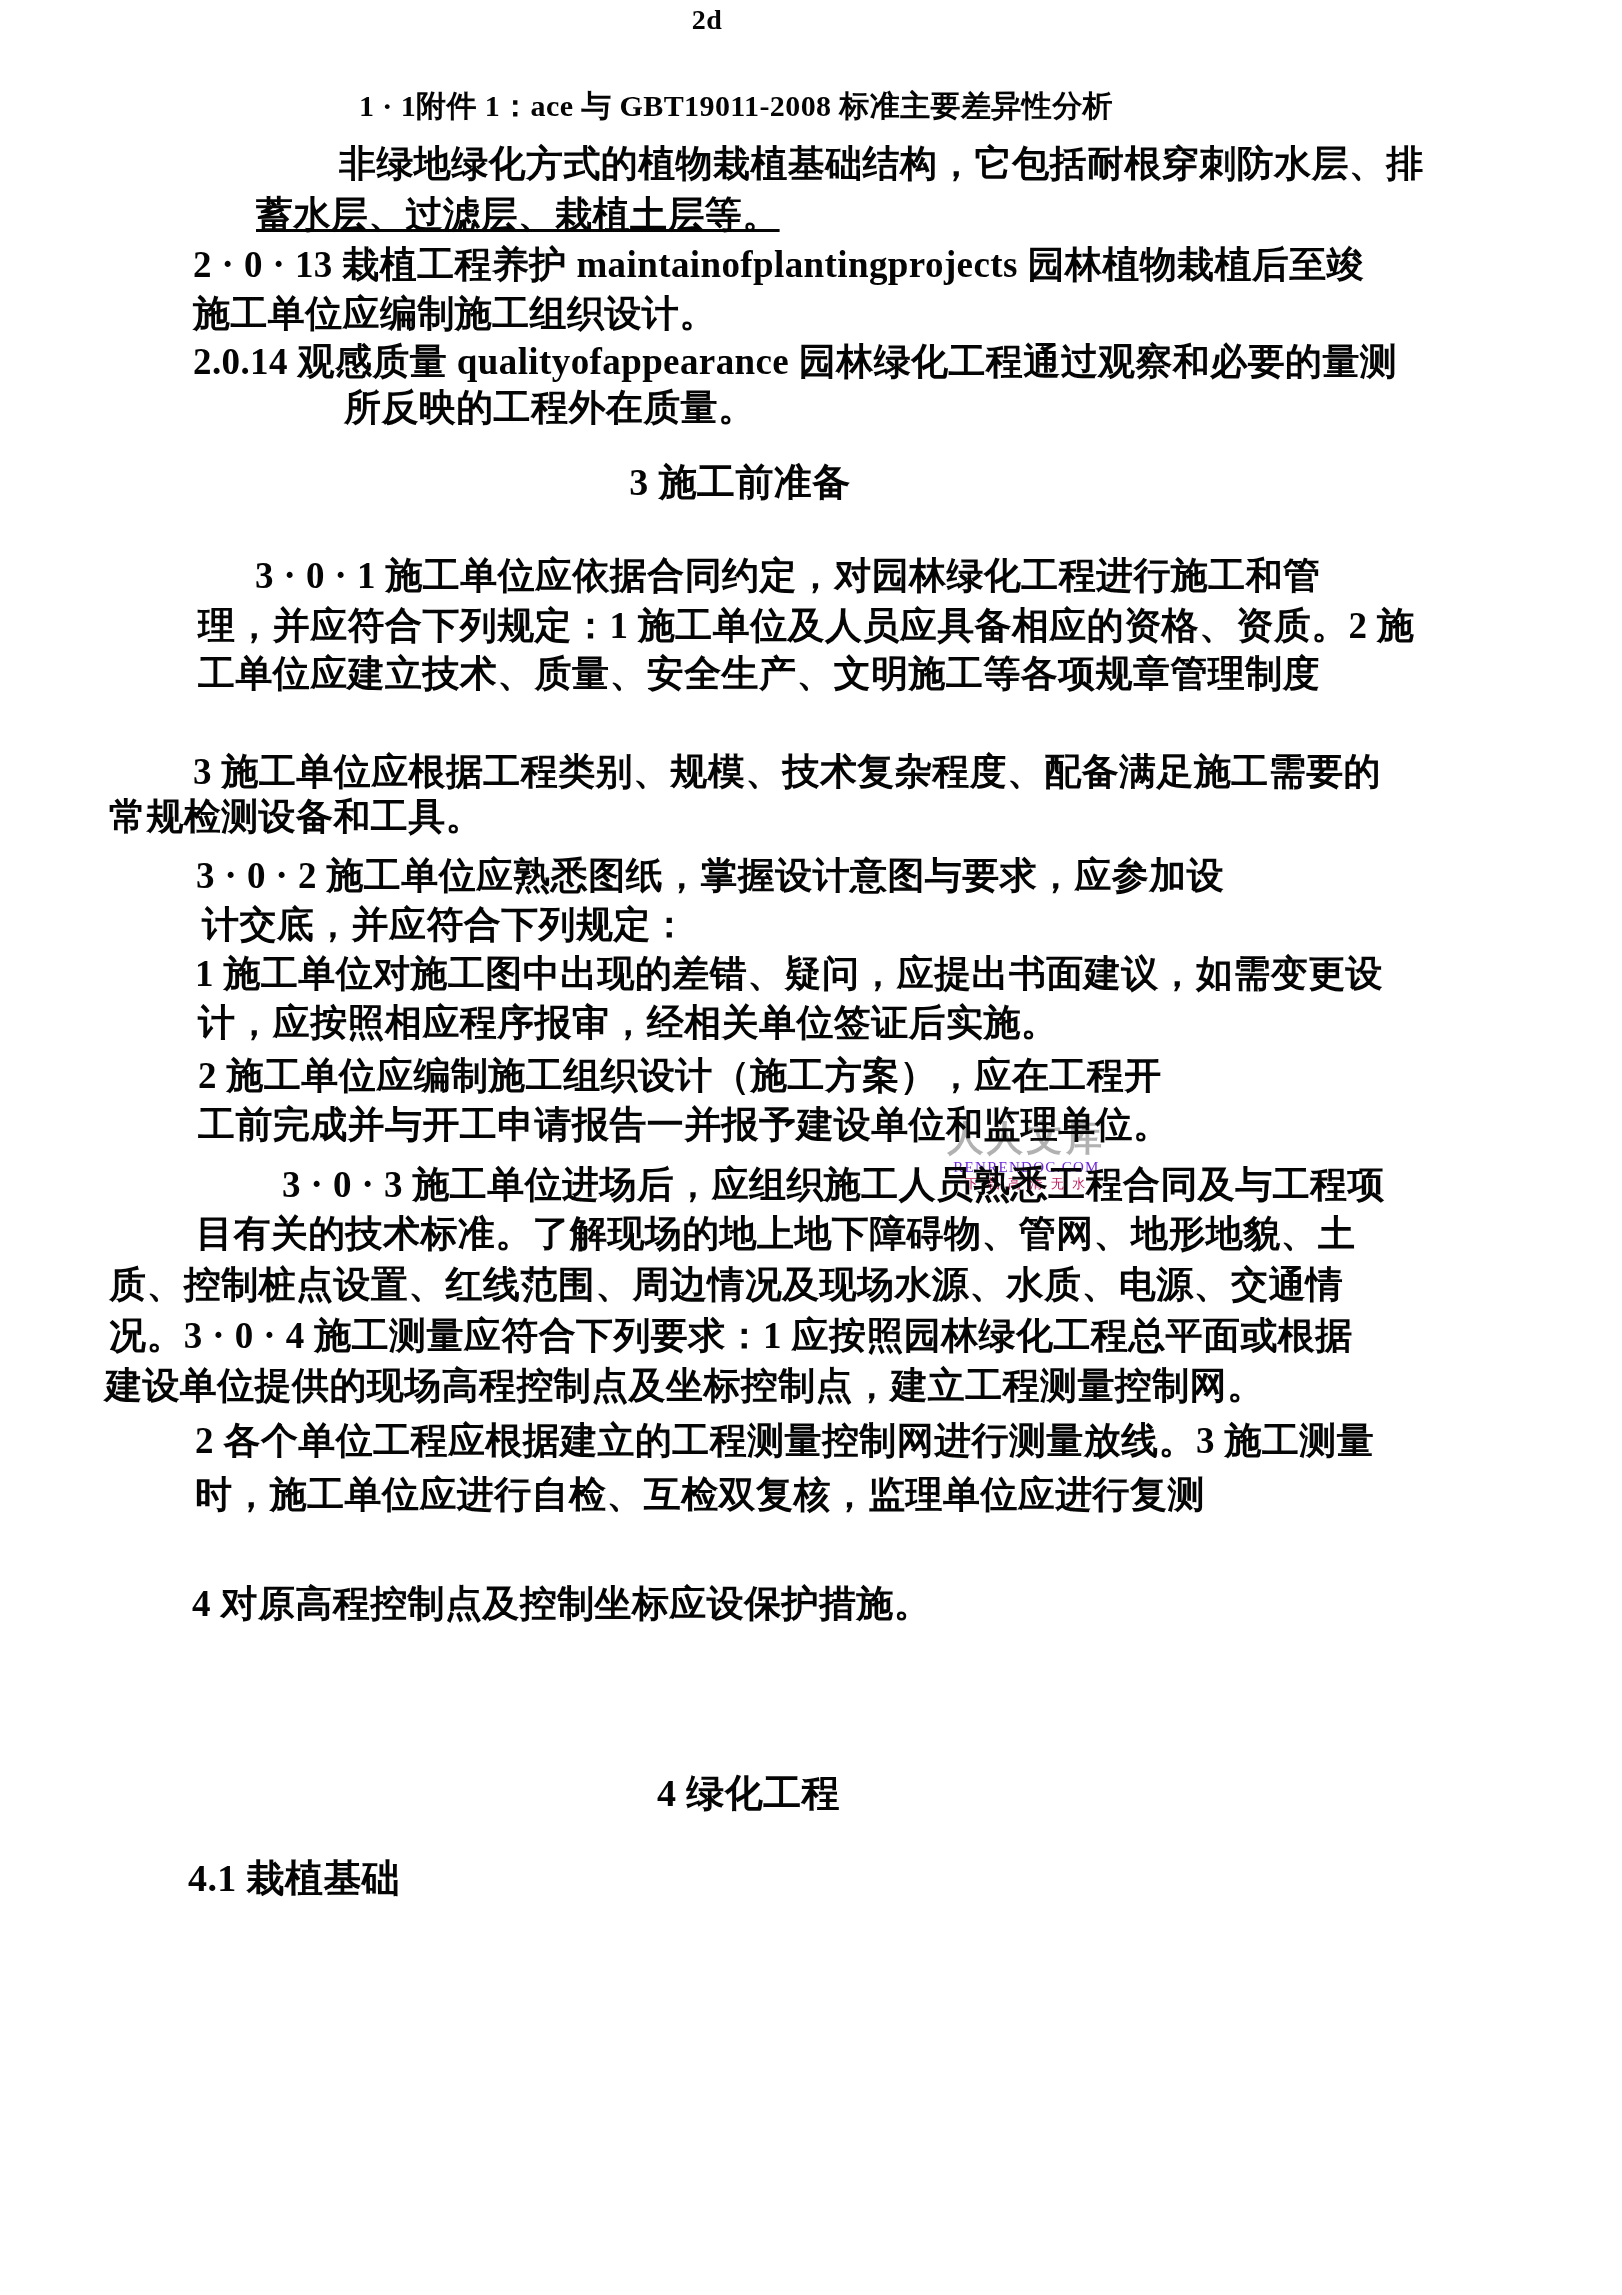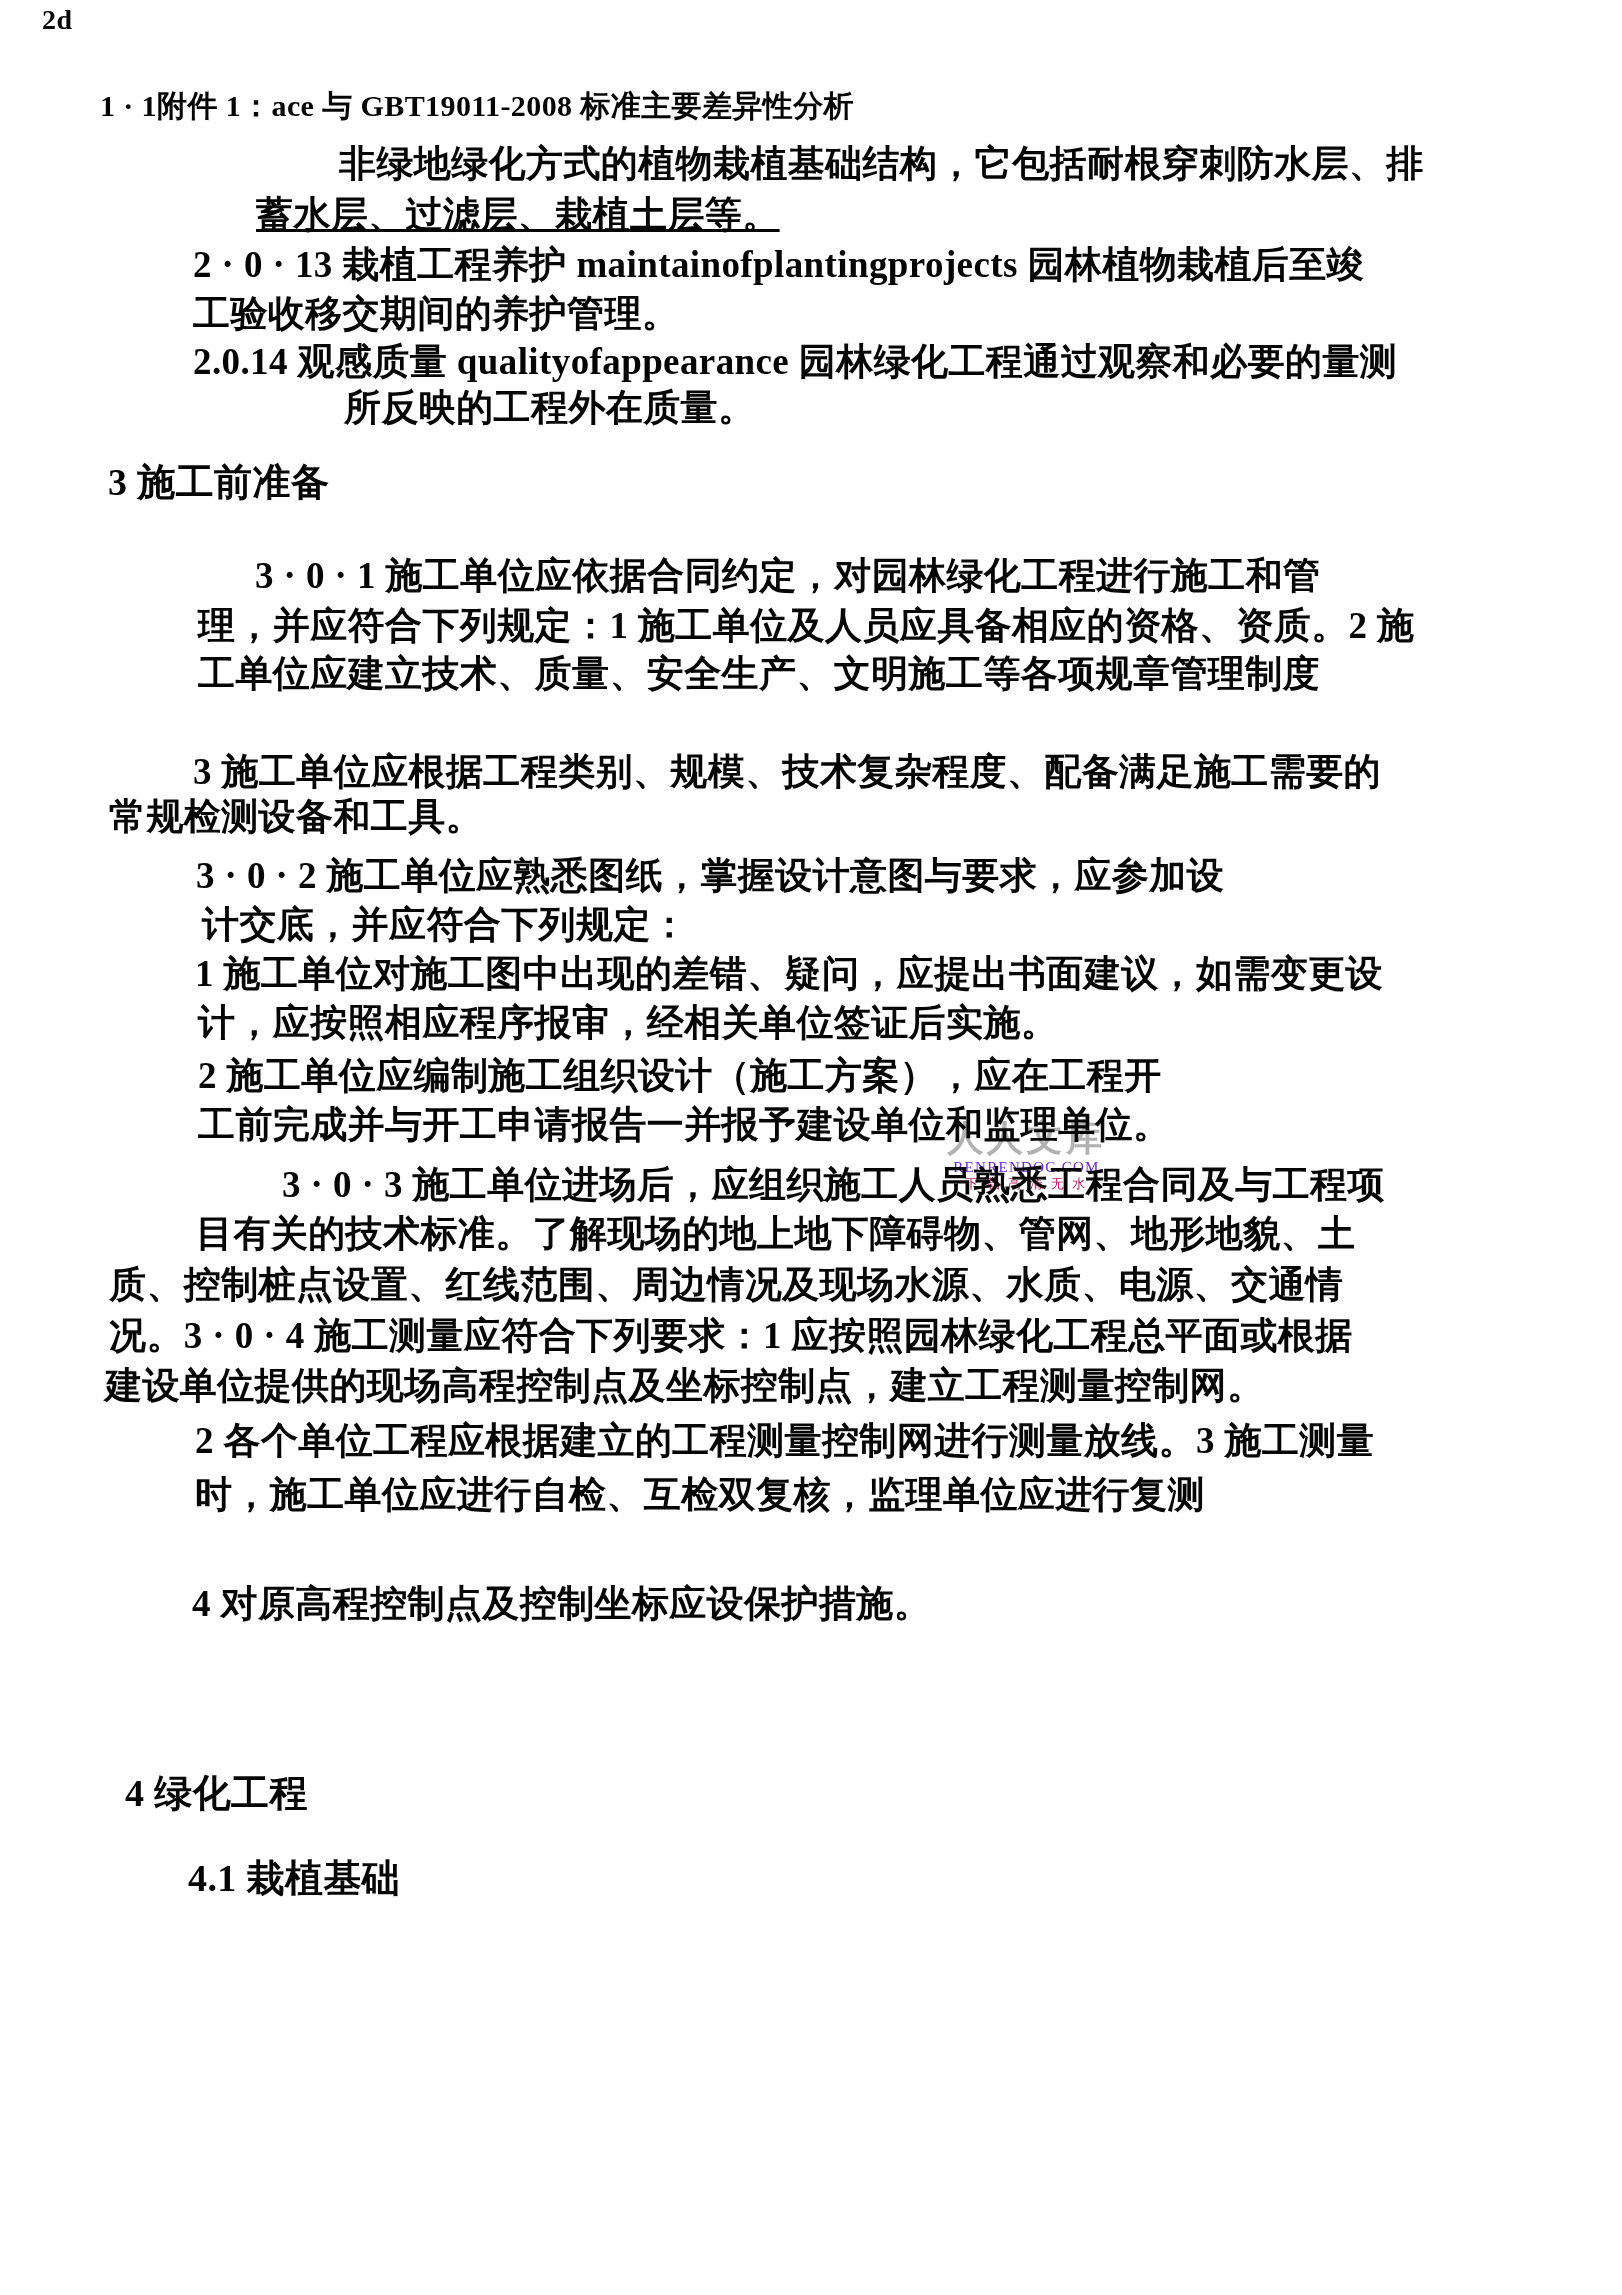--- a/index.html
+++ b/index.html
@@ -14,23 +14,24 @@
   }
   .ln{
     position:absolute;
     font-size:37px;
     line-height:1.08;
     font-weight:700;
     white-space:nowrap;
     letter-spacing:0.4px;
   }
   .center-line{
-    left:12px;
+    left:0;
     width:1384px;
     box-sizing:border-box;
+    text-align:center;
   }
   .pagecode{font-size:28px;}
   .attach{font-size:30px;}
   .h-sec{font-size:38px;}
   .h-sub{font-size:38px;font-weight:700;}
   .watermark{
     position:absolute;
     left:913px;
     top:1120px;
     width:227px;
@@ -55,21 +56,21 @@
     <div class="wm-tag">下 载 高 清 无 水</div>
   </div>
 
   <div class="ln center-line pagecode txt" style="top:5.2px;padding-left:30px;">2d</div>
 
   <div class="ln center-line attach txt" style="top:90px;padding-left:88px;">1 · 1附件 1：ace 与 GBT19011-2008 标准主要差异性分析</div>
 
   <div class="ln txt" style="top:144px;left:339px;">非绿地绿化方式的植物栽植基础结构，它包括耐根穿刺防水层、排</div>
   <div class="ln txt" style="top:195px;left:256px;text-decoration:underline;">蓄水层、过滤层、栽植土层等。</div>
   <div class="ln txt" style="top:245px;left:193px;">2 · 0 · 13 栽植工程养护 maintainofplantingprojects 园林植物栽植后至竣</div>
-  <div class="ln txt" style="top:294px;left:193px;">工验收移交期间的养护管理。</div>
+  <div class="ln txt" style="top:294px;left:193px;">施工单位应编制施工组织设计。</div>
   <div class="ln txt" style="top:342px;left:193px;">2.0.14 观感质量 qualityofappearance 园林绿化工程通过观察和必要的量测</div>
   <div class="ln txt" style="top:388px;left:344px;">所反映的工程外在质量。</div>
 
   <div class="ln center-line h-sec txt" style="top:462px;padding-left:96px;">3 施工前准备</div>
 
   <div class="ln txt" style="top:556px;left:255px;">3 · 0 · 1 施工单位应依据合同约定，对园林绿化工程进行施工和管</div>
   <div class="ln txt" style="top:606px;left:198px;">理，并应符合下列规定：1 施工单位及人员应具备相应的资格、资质。2 施</div>
   <div class="ln txt" style="top:654px;left:198px;">工单位应建立技术、质量、安全生产、文明施工等各项规章管理制度</div>
 
   <div class="ln txt" style="top:752px;left:193px;">3 施工单位应根据工程类别、规模、技术复杂程度、配备满足施工需要的</div>

